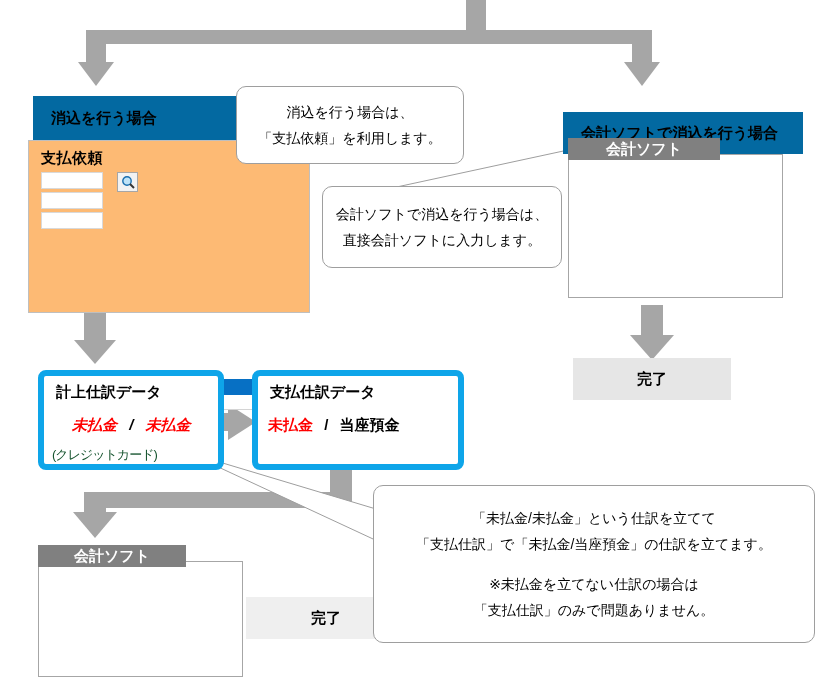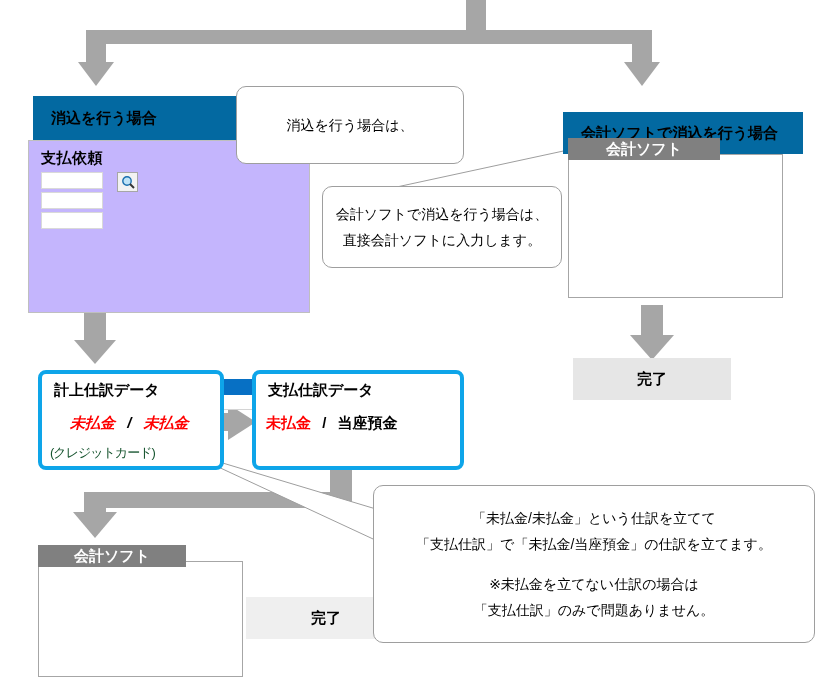--- a/index.html
+++ b/index.html
@@ -17,21 +17,21 @@
   
   .band{
     background:#0369a1;
     font-weight:bold;font-size:15px;
     display:flex;align-items:center;
     padding-left:18px;box-sizing:border-box;
   }
 
   
   .form-panel{
-    background:#c4b5fd;border:1px solid #BFBFBF;box-sizing:border-box;
+    background:#fdba74;border:1px solid #BFBFBF;box-sizing:border-box;
   }
   .form-title{
     position:absolute;left:12px;top:8px;
     font-weight:bold;font-size:15px;letter-spacing:.5px;
   }
   .inp{
     position:absolute;background:#ffffff;border:1px solid #D9D9D9;
     box-sizing:border-box;height:17px;width:62px;left:12px;
   }
   .srch{
@@ -81,21 +81,21 @@
   .red{color:#FF0000;}
   .blue{color:#1F6FC0;}
   .blk{color:#000000;}
   .cc{
     position:absolute;left:12px;color:#14532d;font-weight:normal;
     font-size:13px;letter-spacing:-1px;
   }
 
   
   .databox{
-    position:absolute;background:#ffffff;border:4px solid #0ea5e9;
+    position:absolute;background:#ffffff;border:6px solid #0ea5e9;
     border-radius:8px;box-sizing:border-box;
   }
   .db-title{
     position:absolute;left:12px;top:7px;font-weight:bold;font-size:15px;
   }
   .db-line{
     position:absolute;font-weight:bold;font-size:15px;white-space:nowrap;
   }
 
   
@@ -257,20 +257,21 @@
       <span class="c1 blue">1200千円</span>
       <span class="c2 blue">/</span>
       <span class="c3 blue">1200千円</span>
     </div>
   </div>
 
   <div class="donebox" style="left:246px;top:597px;width:160px;height:42px;background:#EFEFEF;">完了</div>
 
   <div class="callout" style="left:236px;top:86px;width:228px;height:78px;">
     <span>消込を行う場合は、</span>
+    <span>「支払依頼」を利用します。</span>
   </div>
 
   <div class="callout" style="left:322px;top:186px;width:240px;height:82px;">
     <span>会計ソフトで消込を行う場合は、</span>
     <span>直接会計ソフトに入力します。</span>
   </div>
 
   <div class="callout" style="left:373px;top:485px;width:442px;height:158px;">
     <span>「未払金/未払金」という仕訳を立てて</span>
     <span>「支払仕訳」で「未払金/当座預金」の仕訳を立てます。</span>

